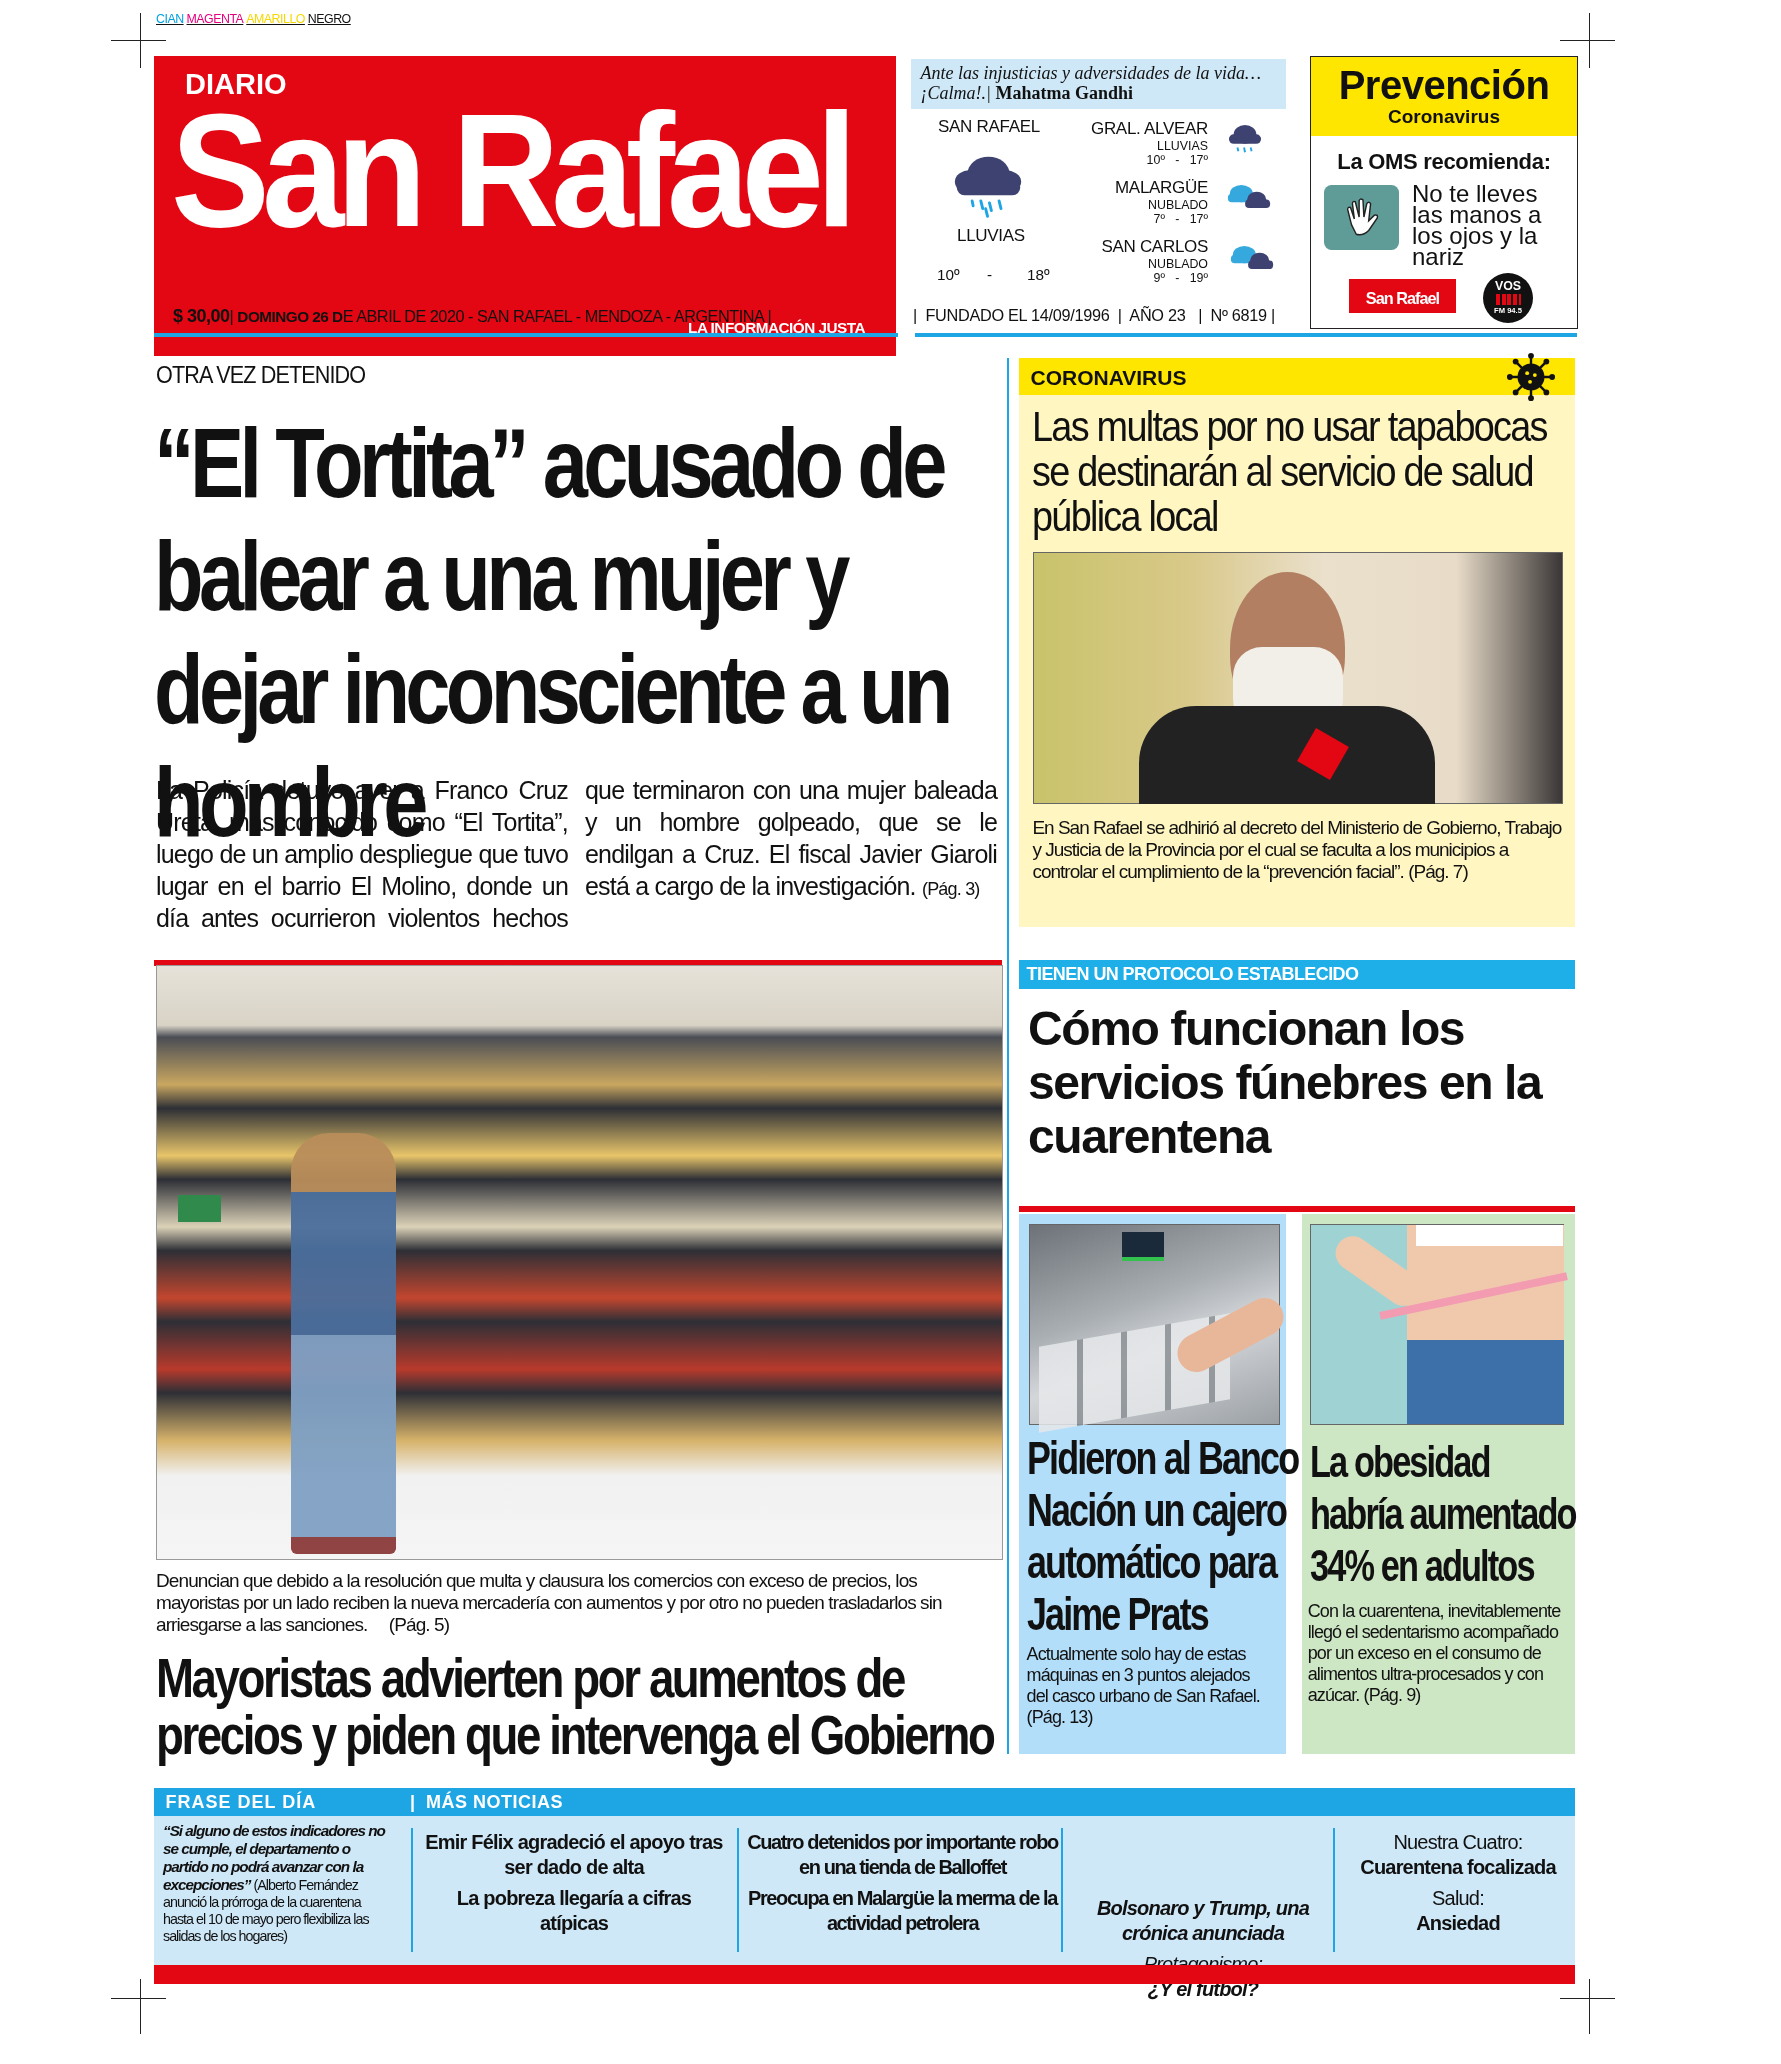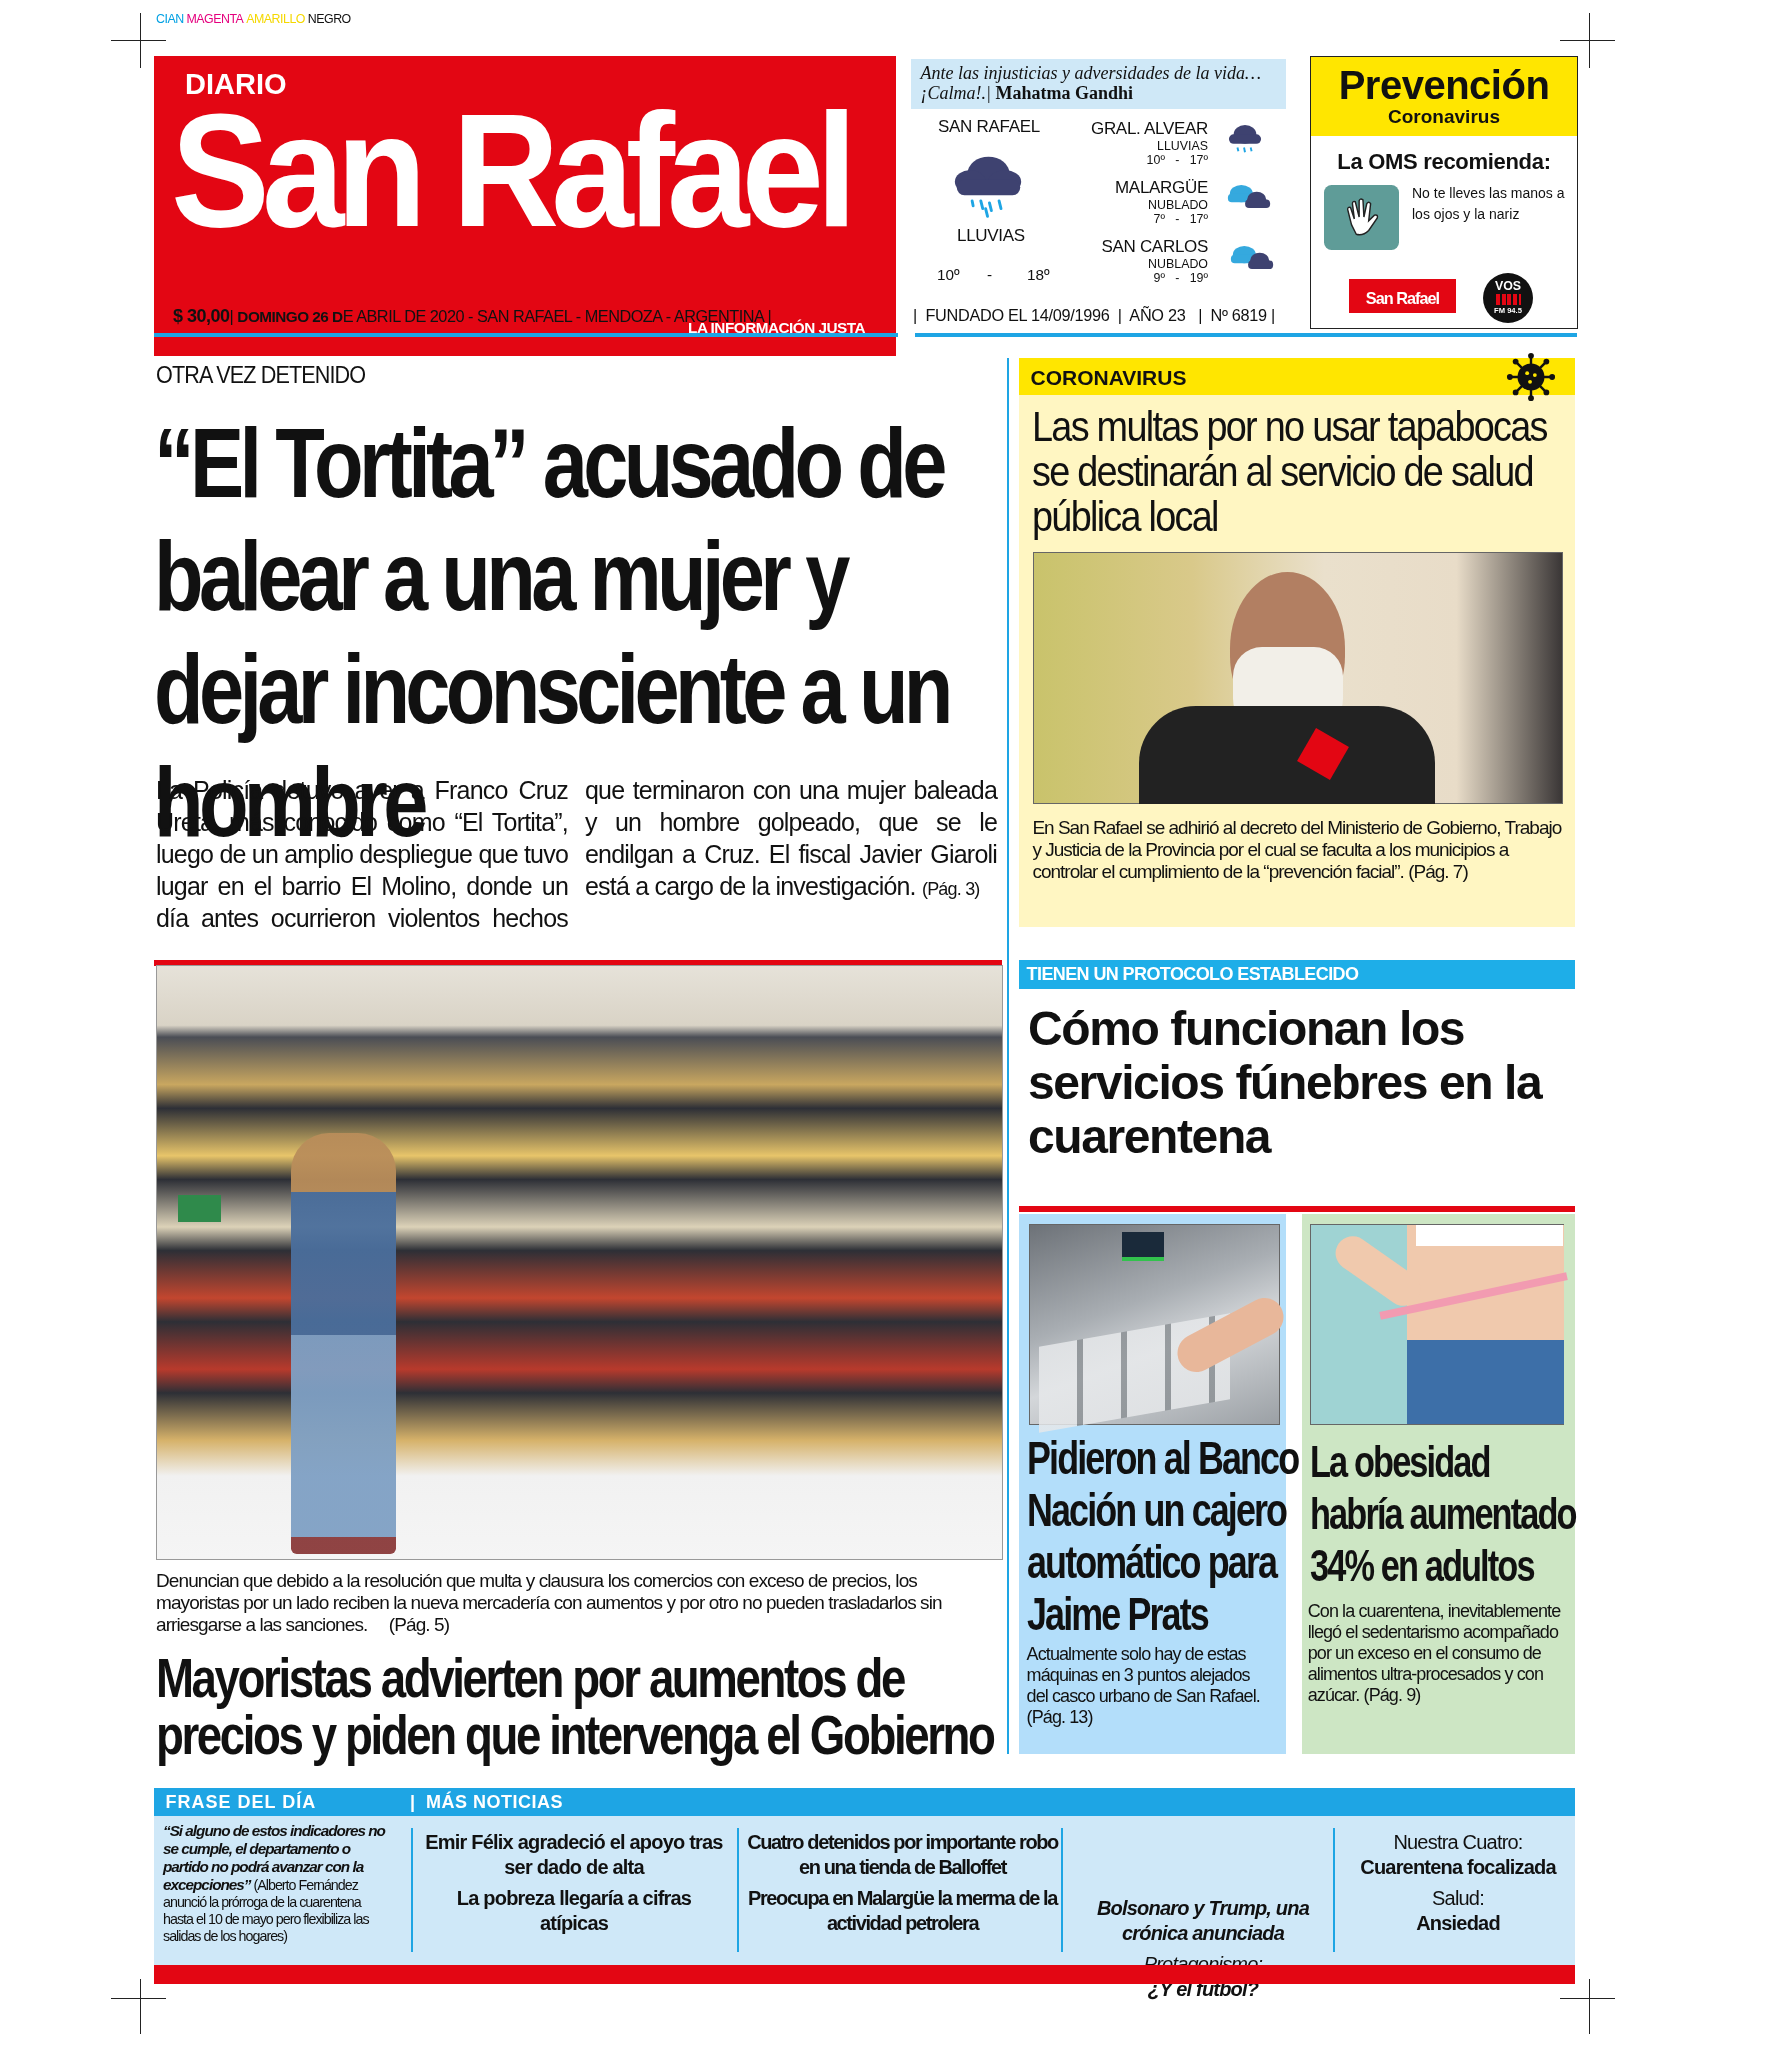--- a/index.html
+++ b/index.html
@@ -1,21 +1,21 @@
 <!DOCTYPE html>
 <html><head>
 <meta charset="utf-8">
 <style>
   html,body{margin:0;padding:0;background:#fff;}
   body{width:1782px;height:2065px;position:relative;overflow:hidden;font-family:"Liberation Sans",sans-serif;color:#111;}
   .abs{position:absolute;}
   
   .crop-v{position:absolute;width:1px;background:#222;}
   .crop-h{position:absolute;height:1px;background:#222;}
-  .cmyk{position:absolute;left:156px;top:12.4px;font-size:12.4px;letter-spacing:-0.5px;}
+  .cmyk{position:absolute;left:156px;top:12.4px;font-size:12.4px;letter-spacing:-0.5px;text-decoration:underline;}
   .cmyk span{margin-right:2.9px;}
 
   
   .masthead{left:154px;top:56px;width:742px;height:300px;background:#e30613;color:#fff;}
   .masthead .diario{position:absolute;left:31px;top:11.5px;font-size:29px;font-weight:bold;letter-spacing:0;}
   .masthead .brand{position:absolute;left:17px;top:34px;font-size:161px;font-weight:bold;letter-spacing:-8.6px;line-height:1;transform:scaleX(0.92);transform-origin:left top;white-space:nowrap;}
   .masthead .tagline{position:absolute;right:31px;bottom:19px;font-size:15.3px;font-weight:bold;letter-spacing:-0.5px;}
 
   .dateline{left:173px;top:306px;font-size:16.3px;letter-spacing:-0.5px;white-space:nowrap;}
   .dateline b{font-size:18px;}
@@ -33,21 +33,21 @@
 
   .founded{left:913px;top:306px;font-size:16.3px;letter-spacing:-0.3px;white-space:nowrap;}
 
   
   .prev{left:1310px;top:56px;width:268px;height:273px;border:1.9px solid #222;box-sizing:border-box;background:#fff;}
   .prev .top{position:absolute;left:0;top:0;width:100%;height:79px;background:#ffe600;text-align:center;}
   .prev .top .t1{font-size:40px;font-weight:bold;line-height:44px;margin-top:5.7px;letter-spacing:-0.5px;}
   .prev .top .t2{font-size:19px;font-weight:bold;line-height:19px;}
   .prev .oms{position:absolute;left:0;width:100%;top:92px;text-align:center;font-size:22px;font-weight:bold;letter-spacing:-0.3px;}
   .prev .hand{position:absolute;left:13.4px;top:128px;width:75px;height:65px;background:#5f9c98;border-radius:7.6px;display:flex;align-items:center;justify-content:center;}
-  .prev .advice{position:absolute;left:101px;top:126px;width:158px;font-size:14px;line-height:21px;}
+  .prev .advice{position:absolute;left:101px;top:126px;width:158px;font-size:24px;line-height:21px;}
   .prev .logo-sr{position:absolute;left:40px;top:222px;width:71px;height:34px;background:#e30613;color:#fff;font-weight:bold;font-size:18px;text-align:center;line-height:38px;letter-spacing:-1px;}
   .prev .logo-vos{position:absolute;left:172px;top:216px;width:50px;height:50px;border-radius:50%;background:#111;color:#fff;font-size:10.5px;font-weight:bold;text-align:center;}
 
   
   .kicker{left:156px;top:361px;font-size:24px;letter-spacing:-1px;transform:scaleX(0.9);transform-origin:left;}
   .headline{left:154px;top:406px;width:851px;font-size:99px;font-weight:bold;line-height:113px;letter-spacing:-5.7px;transform:scaleX(0.82);transform-origin:left top;width:1037px;}
   .body2{left:156px;top:774px;width:841px;font-size:25px;line-height:32px;letter-spacing:-0.8px;columns:2;column-gap:17px;text-align:justify;}
   .body2 .pg{font-size:18px;}
 
   

